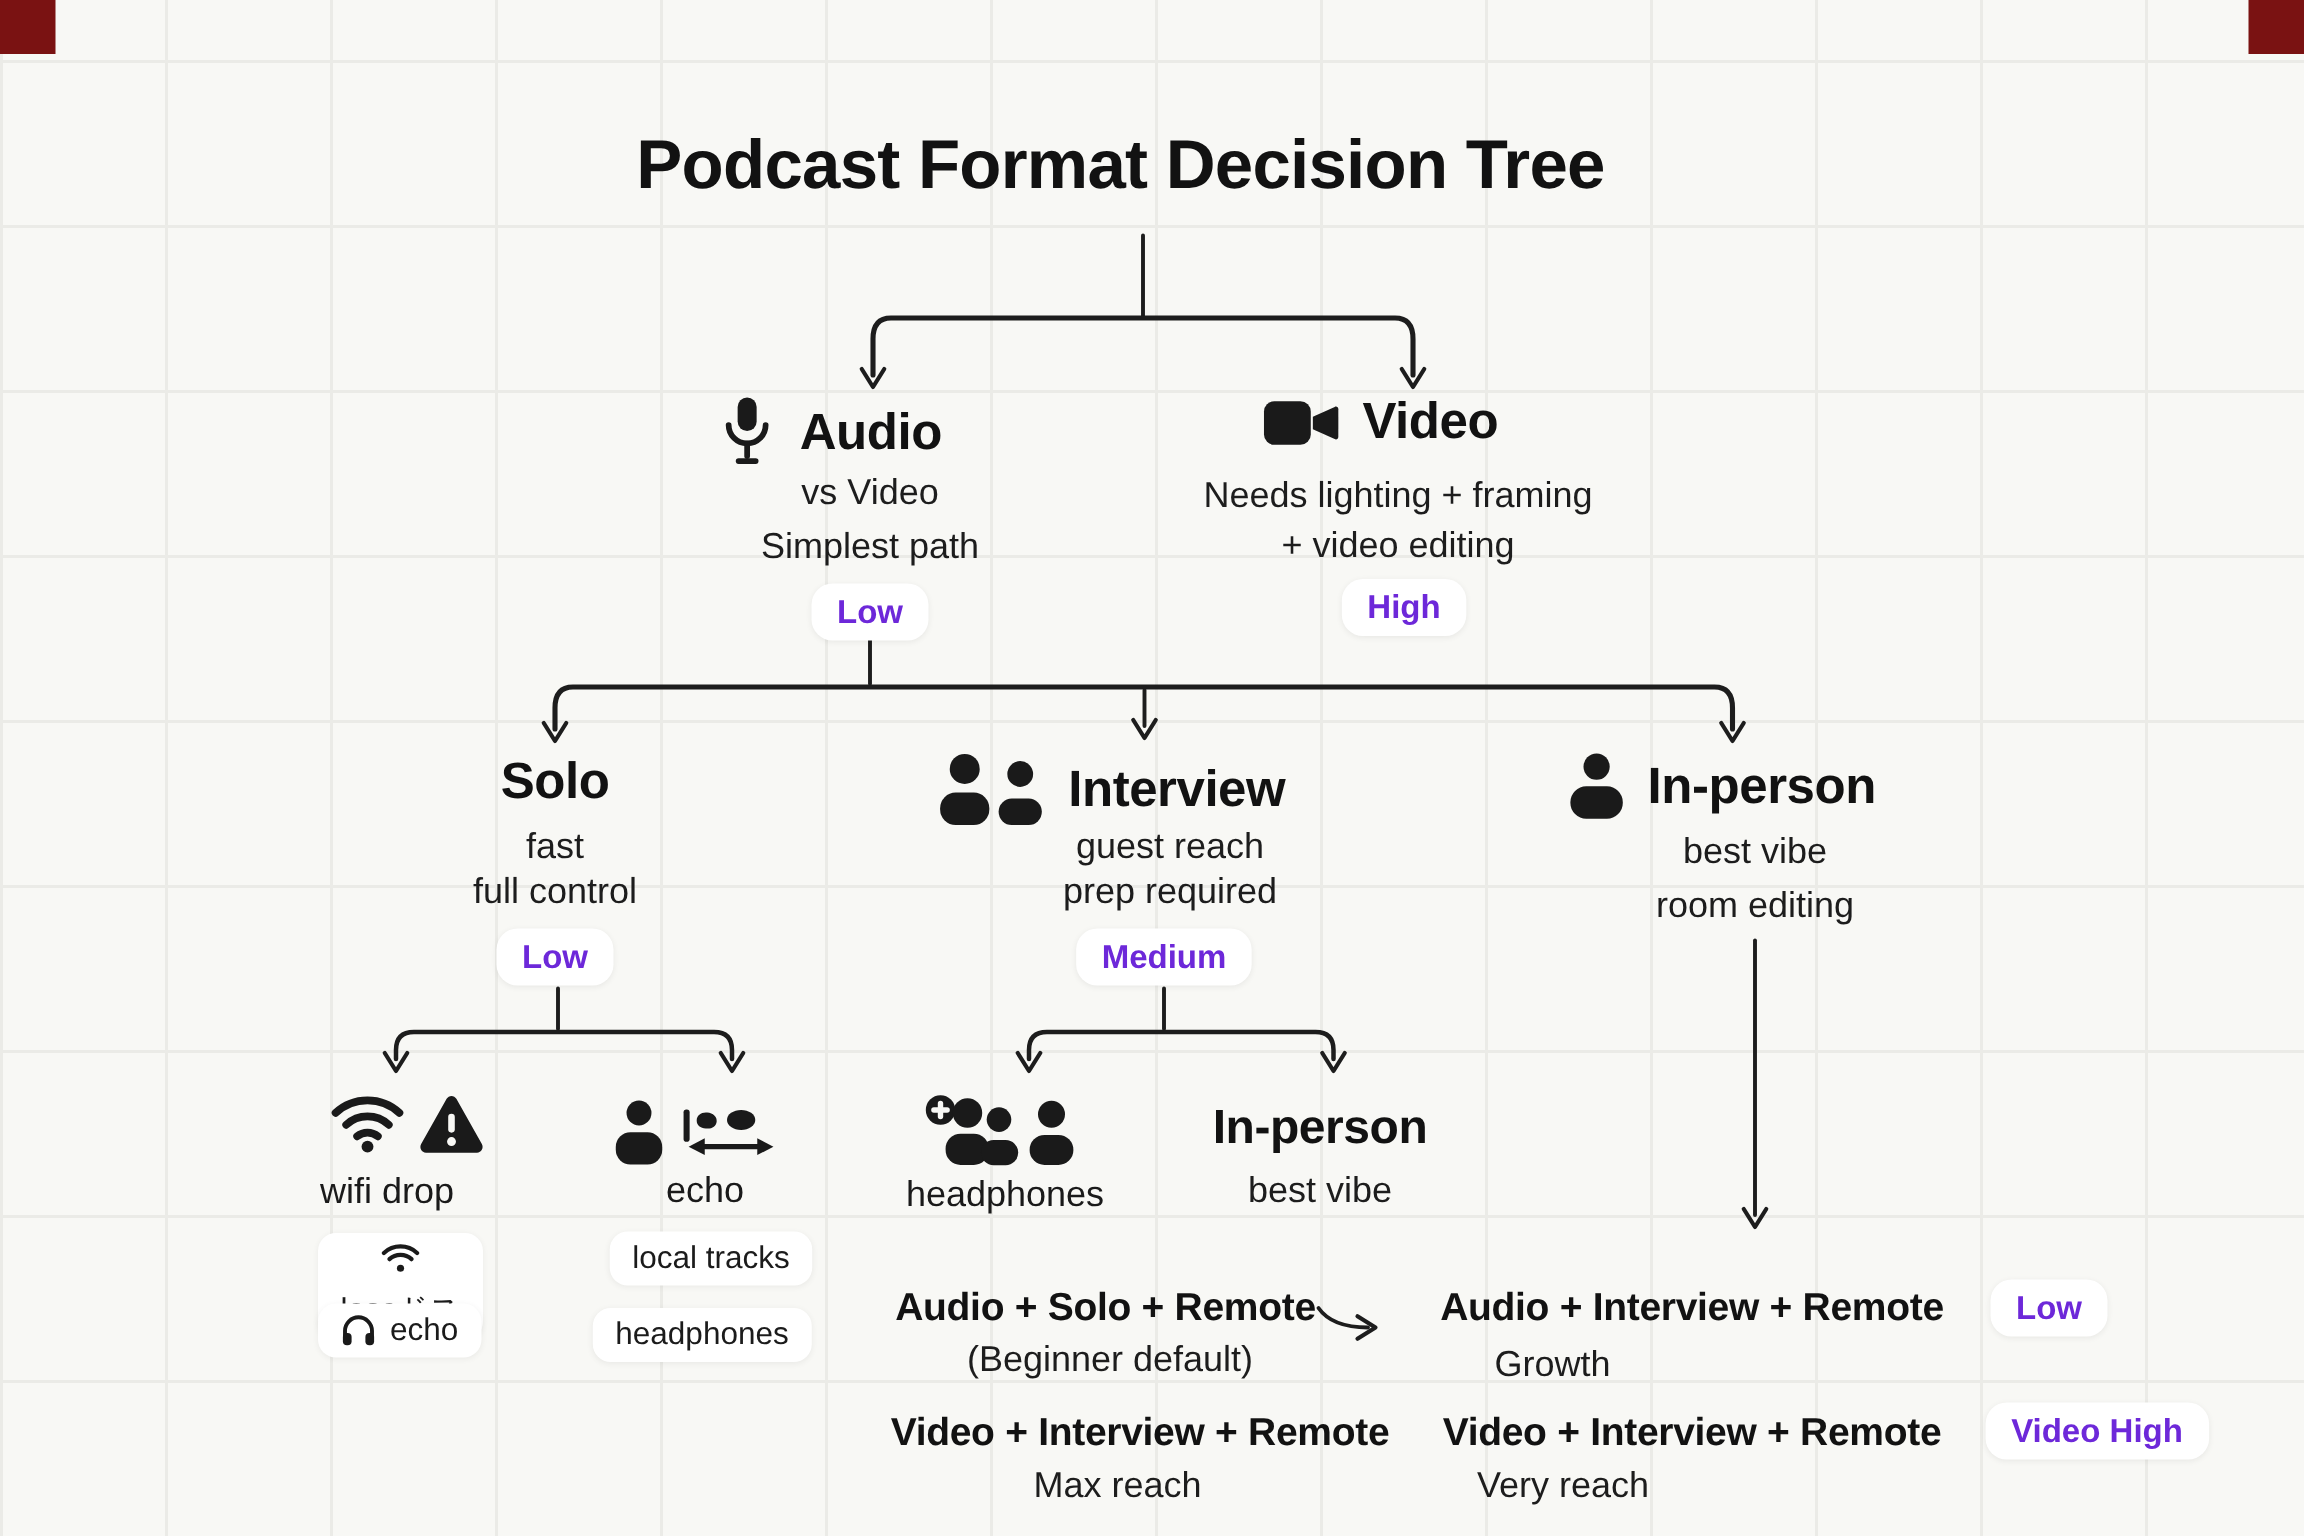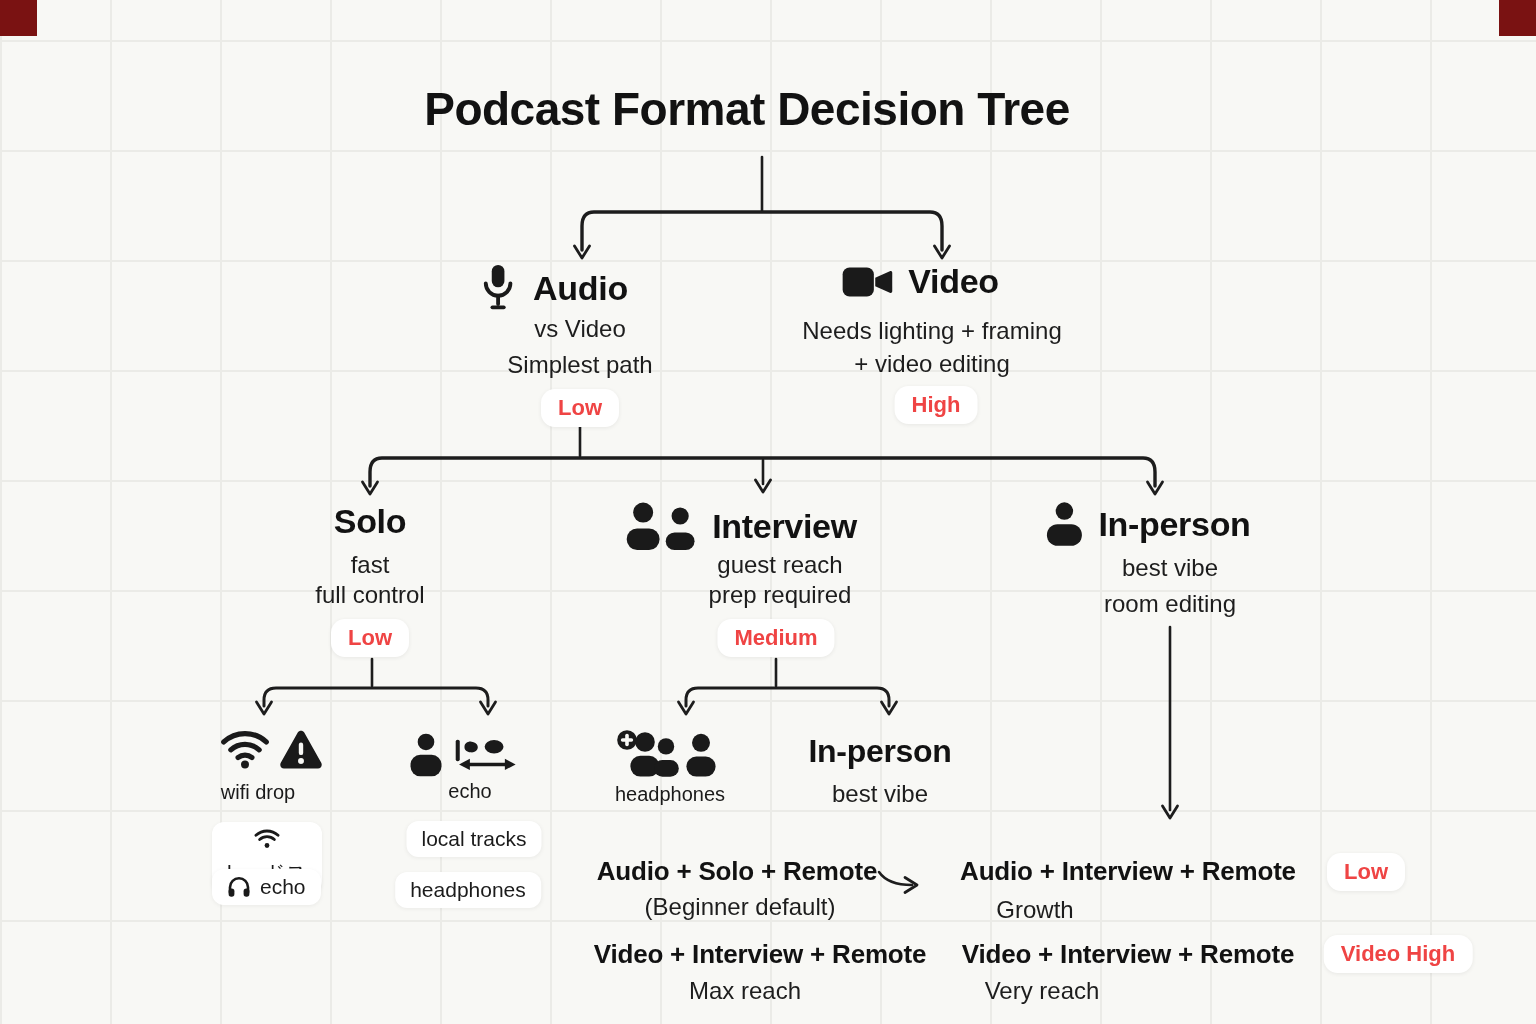--- a/index.html
+++ b/index.html
@@ -28,30 +28,30 @@
     position:absolute;transform:translateX(-50%);
     display:flex;align-items:center;gap:15px;white-space:nowrap;
   }
   .head-title{font-size:34px;font-weight:700;letter-spacing:-0.3px;color:#121212;}
   .sub{
     position:absolute;transform:translateX(-50%);
     font-size:24px;color:#1d1d1d;white-space:nowrap;
   }
   .label{
     position:absolute;transform:translateX(-50%);
-    font-size:20px;color:#1a1a1a;white-space:nowrap;
+    font-size:24px;color:#1a1a1a;white-space:nowrap;
   }
   .subhead{
     position:absolute;transform:translateX(-50%);
     font-size:32px;font-weight:700;letter-spacing:-0.3px;white-space:nowrap;color:#121212;
   }
   .badge{
     position:absolute;transform:translateX(-50%);
     background:#ffffff;border-radius:14px;padding:6px 17px;
-    font-size:22px;font-weight:700;color:#ef4444;white-space:nowrap;
+    font-size:22px;font-weight:700;color:#6d28d9;white-space:nowrap;
     box-shadow:0 1px 4px rgba(0,0,0,0.07);
   }
   .chip{
     position:absolute;
     display:flex;align-items:center;gap:9px;
     background:#ffffff;border-radius:12px;padding:6px 15px;
     font-size:21px;color:#1b1b1b;white-space:nowrap;
     box-shadow:0 1px 4px rgba(0,0,0,0.06);
   }
   .chip.centered{transform:translateX(-50%);}

